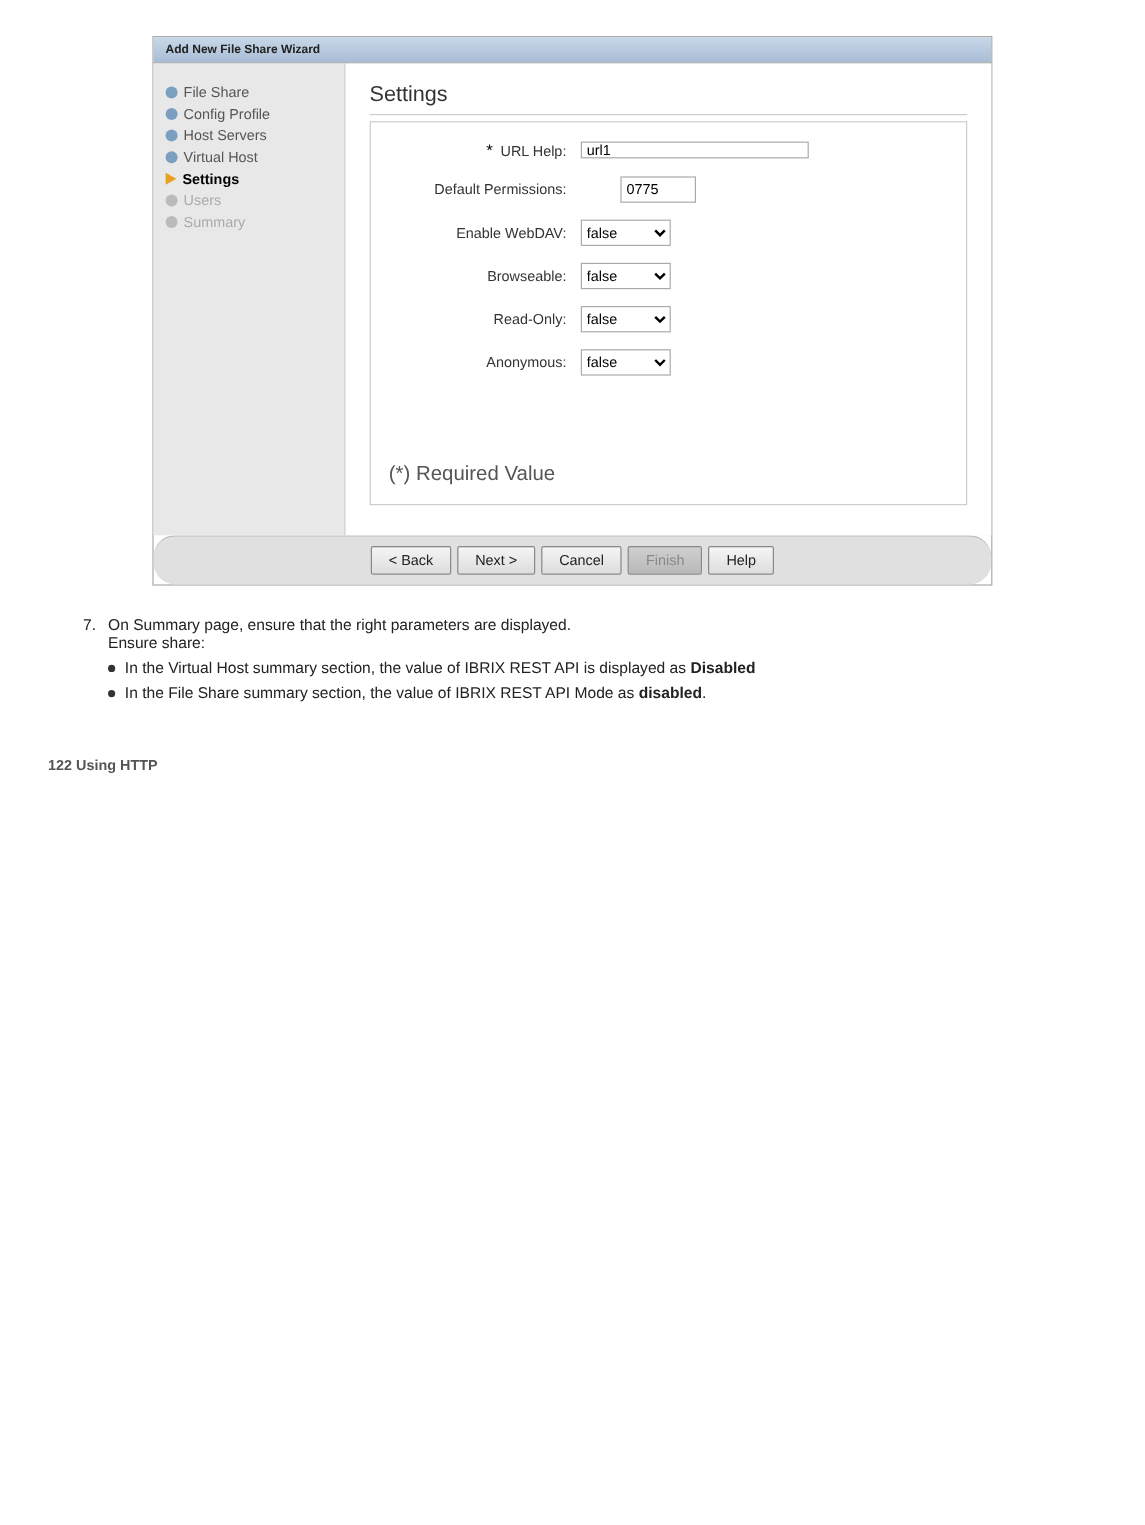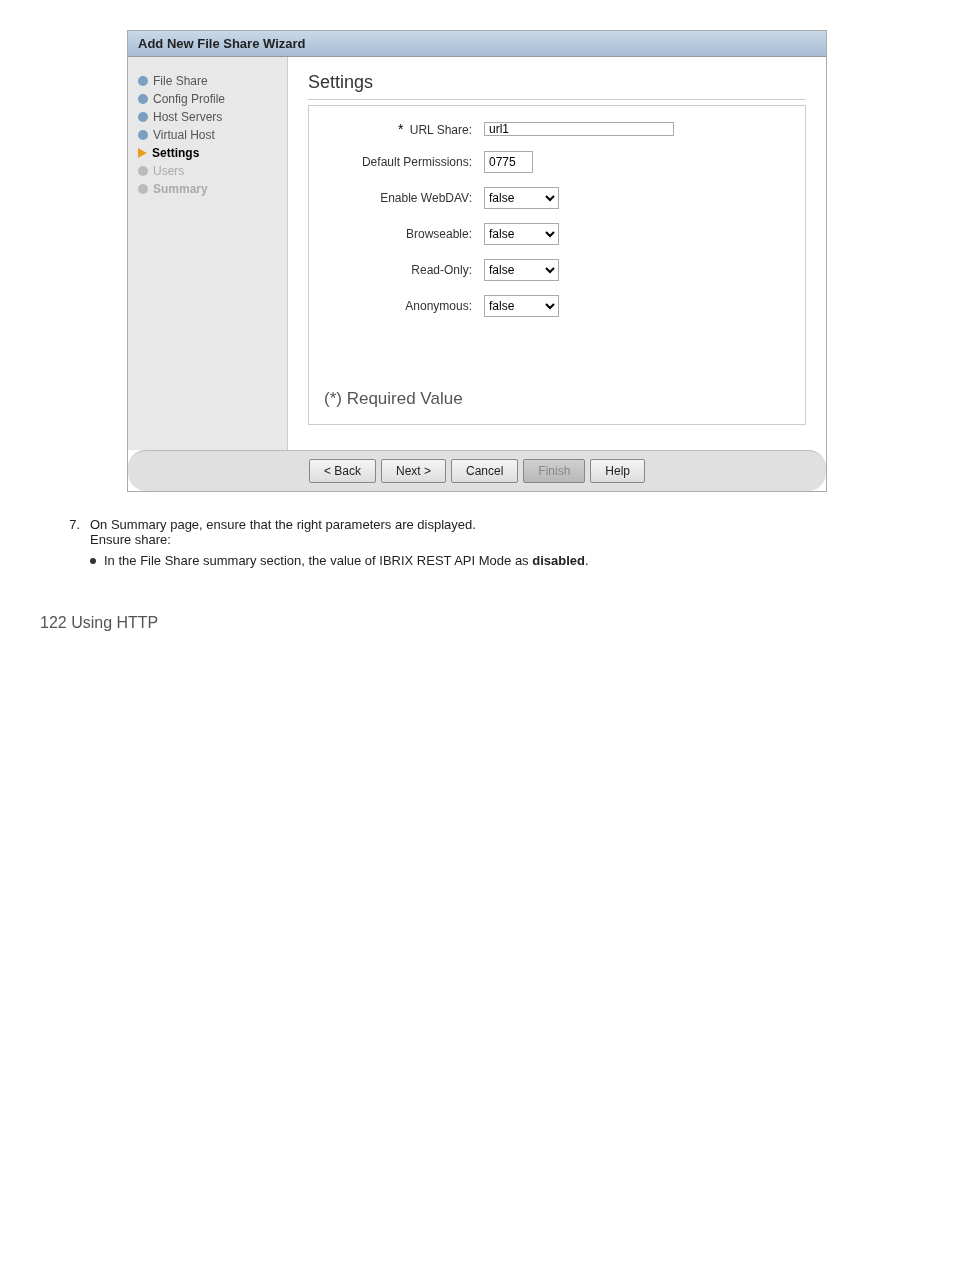--- a/index.html
+++ b/index.html
@@ -17,21 +17,21 @@
     .wizard-dialog {
       border: 1px solid #aaa;
       background: #fff;
       width: 700px;
       margin: 0 auto;
     }
 
     .wizard-titlebar {
       background: linear-gradient(to bottom, #c8d8e8, #a8bcd4);
       padding: 5px 10px;
-      font-size: 13px;
+      font-size: 10px;
       font-weight: bold;
       color: #222;
       border-bottom: 1px solid #999;
     }
 
     .wizard-body {
       display: flex;
       background: #f0f0f0;
     }
 
@@ -139,25 +139,26 @@
 
     .settings-input-text {
       width: 190px;
       height: 14px;
       border: 1px solid #aaa;
       padding: 2px 4px;
       font-size: 12px;
     }
 
     .settings-input-small {
-      width: 49px;
+      width: 63px;
       height: 22px;
       border: 1px solid #aaa;
       padding: 2px 4px;
       font-size: 12px;
+      margin-left: 33px;
     }
 
     .settings-select {
       width: 75px;
       height: 22px;
       border: 1px solid #aaa;
       font-size: 12px;
       background: #fff;
     }
 
@@ -240,22 +241,23 @@
       margin-top: 5px;
       flex-shrink: 0;
     }
 
     .bold-text {
       font-weight: bold;
     }
 
     .page-footer {
       margin-top: 40px;
-      font-size: 16px;
+      font-size: 12px;
       color: #555;
+      font-weight: bold;
     }
   </style>
 </head>
 <body>
 
 <div class="wizard-dialog">
 
   <div class="wizard-titlebar">
     <span>Add New File Share Wizard</span>
   </div>
@@ -287,38 +289,38 @@
       <div class="sidebar-item current">
         <span class="sidebar-arrow"></span>
         <span>Settings</span>
       </div>
 
       <div class="sidebar-item" style="color:#aaa;">
         <span class="sidebar-bullet-gray"></span>
         <span>Users</span>
       </div>
 
-      <div class="sidebar-item" style="color:#aaa;font-weight:bold;">
+      <div class="sidebar-item" style="color:#aaa;">
         <span class="sidebar-bullet-gray"></span>
         <span>Summary</span>
       </div>
 
     </div>
 
     <div class="wizard-main">
 
       <h2>Settings</h2>
 
 
       <div class="settings-panel">
 
         <div class="settings-row">
           <div class="settings-label">
             <span class="required-star">*</span>
-            <span>URL Share:</span>
+            <span>URL Help:</span>
           </div>
           <input class="settings-input-text" type="text" value="url1" style="">
         </div>
 
         <div class="settings-row">
           <div class="settings-label">
             <span>Default Permissions:</span>
           </div>
           <input class="settings-input-small" type="text" value="0775" style="">
         </div>
@@ -384,20 +386,26 @@
 <div class="page-content">
 
   <div class="numbered-item">
     <span class="num">7.</span>
     <div class="text">
       <span>On Summary page, ensure that the right parameters are displayed.</span>
       <br>
       <span>Ensure share:</span>
 
       <ul class="bullet-list">
+        <li>
+          <span class="bullet-dot"></span>
+          <span>
+            <span>In the Virtual Host summary section, the value of IBRIX REST API is displayed as </span><span class="bold-text">Disabled</span><span></span>
+          </span>
+        </li>
         <li>
           <span class="bullet-dot"></span>
           <span>
             <span>In the File Share summary section, the value of IBRIX REST API Mode as </span><span class="bold-text">disabled</span><span>.</span>
           </span>
         </li>
       </ul>
     </div>
   </div>
 

